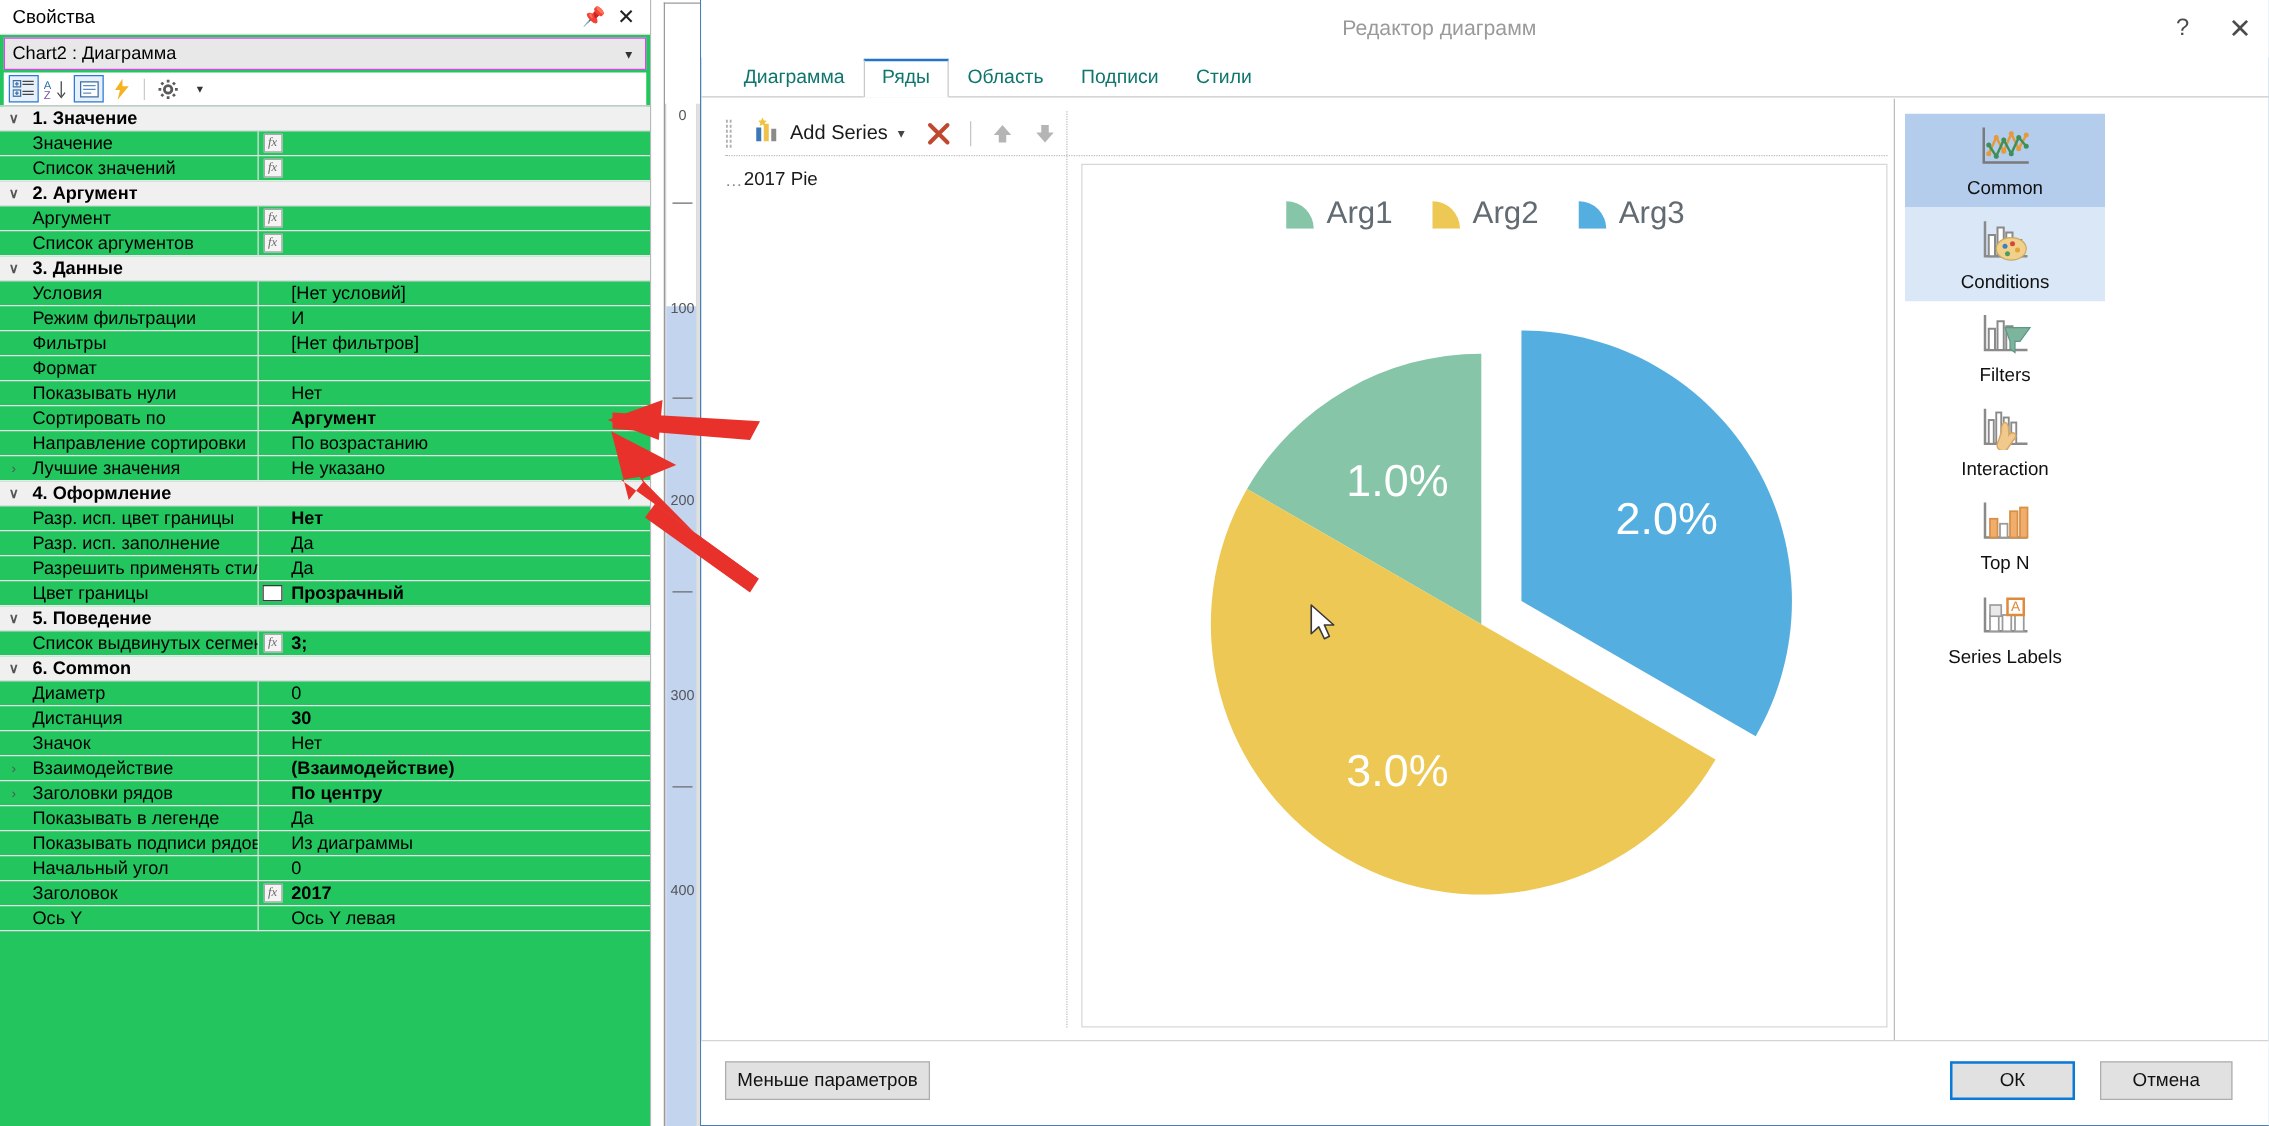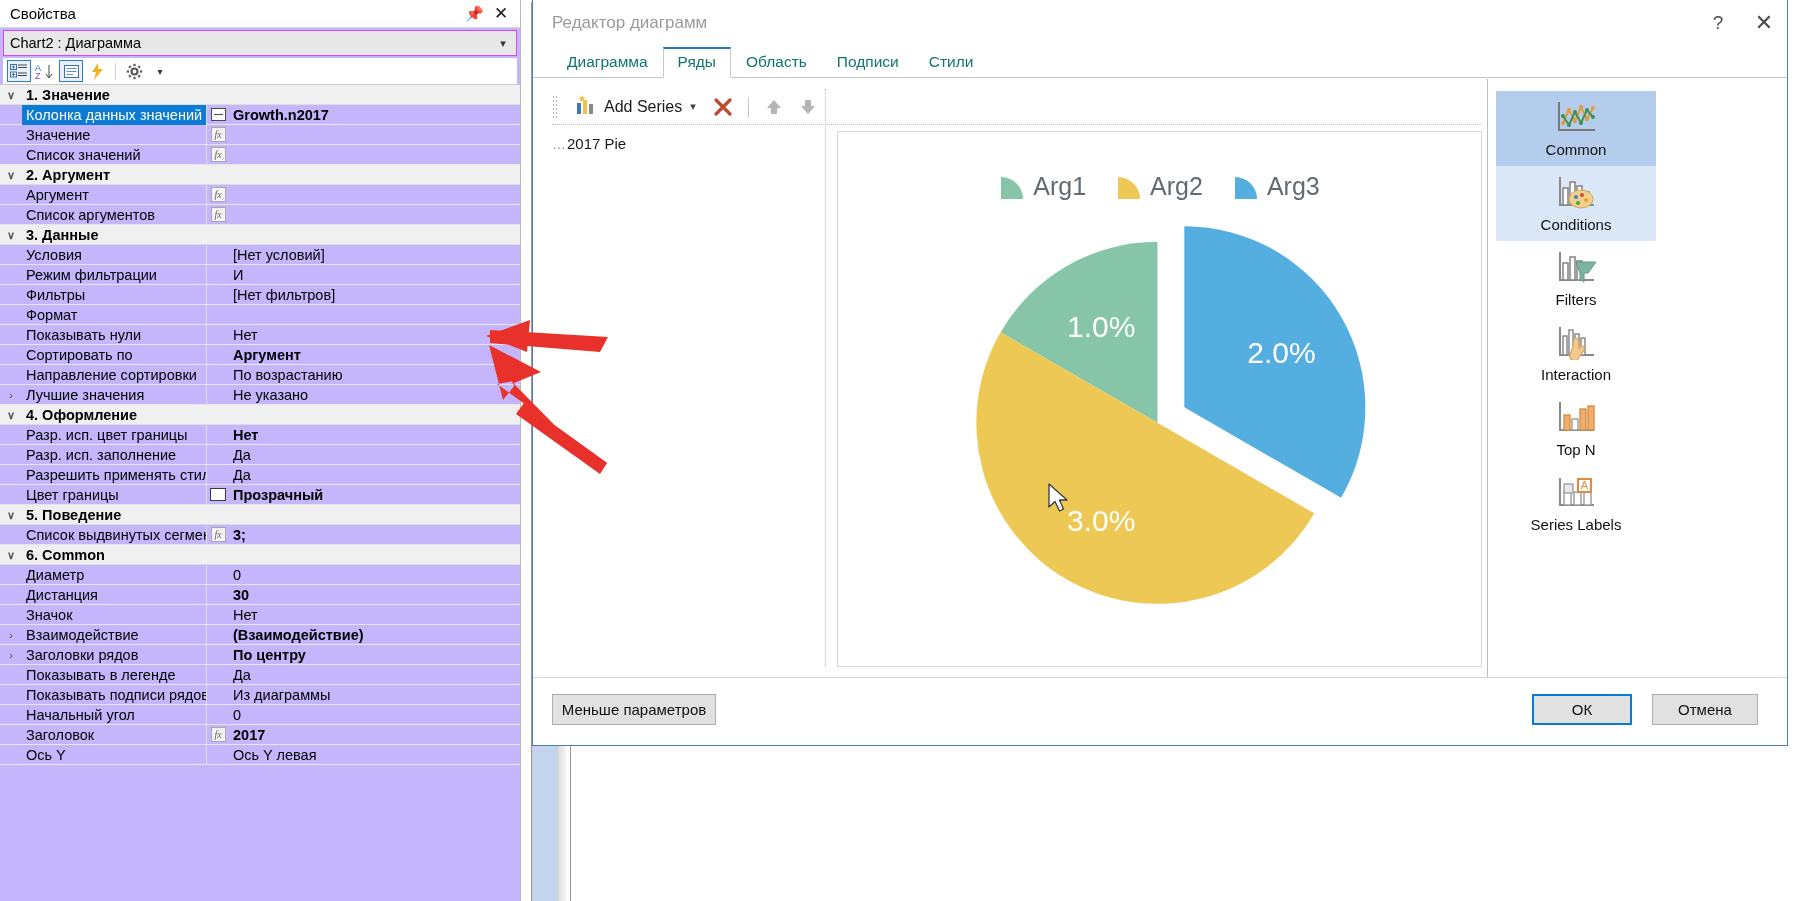--- a/index.html
+++ b/index.html
@@ -9,21 +9,21 @@
     overflow: hidden;
     background: #ffffff;
     font-family: "Liberation Sans", sans-serif;
   }
   #root { position: relative; width: 1815px; height: 901px; }
 
   
   #props-panel {
     position: absolute; left: 0; top: 0;
     width: 521px; height: 901px;
-    background: #c4b5fd;
+    background: #22c55e;
     border-right: 1px solid #b8b8b8;
   }
   .props-titlebar {
     height: 28px; background: #ffffff;
     display: flex; align-items: center;
     padding: 0 6px 0 10px;
     border-bottom: 1px solid #d8d8d8;
   }
   .props-title { font-size: 15px; color: #000; flex: 1; }
   .titlebar-btn {
@@ -137,23 +137,24 @@
   .ruler-tick {
     position: absolute; left: 5px; width: 16px; height: 1px; background: #6b6b6b;
   }
   .ruler-shadow {
     position: absolute; left: 36px; top: 83px; width: 8px; bottom: 0;
     background: linear-gradient(to right, #dcdcdc, #f3f3f3);
   }
 
   
   #dialog {
-    position: absolute; left: 532px; top: 0; width: 1256px; height: 746px;
+    position: absolute; left: 560px; top: 0; width: 1256px; height: 901px;
     background: #ffffff; border: 1px solid #4a7fb5;
     border-top: none;
+    text-align: center;
   }
   .dlg-titlebar {
     height: 46px; display: flex; align-items: center;
     padding-left: 19px; background: #ffffff;
   }
   .dlg-title { font-size: 17px; color: #9a9a9a; flex: 1; }
   .dlg-help, .dlg-close {
     width: 46px; height: 46px; display: flex;
     align-items: center; justify-content: center;
     color: #4c4c4c;
@@ -215,21 +216,21 @@
     border: 1px solid #d7d7d7; background: #ffffff;
   }
   .preview-vline {
     position: absolute; left: 292px; top: 10px; bottom: 10px; width: 1px;
     border-left: 1px dotted #bdbdbd;
   }
   .legend {
     position: absolute; left: 0; right: 0; top: 24px;
     display: flex; align-items: center; justify-content: center; gap: 30px;
   }
-  .legend-item { display: flex; align-items: center; gap: 8px; margin-top: 16px; }
+  .legend-item { display: flex; align-items: center; gap: 8px; }
   .legend-swatch { width: 26px; height: 24px; }
   .legend-label { font-size: 25px; color: #636b72; }
   .pie-wrap { position: absolute; left: 0; right: 0; top: 58px; bottom: 0; }
 
   
   .rail {
     position: absolute; right: 0; top: 0; width: 300px; bottom: 0;
     border-left: 1px solid #bdbdbd;
   }
   .rail-inner { position: absolute; left: 8px; top: 12px; width: 160px; }
@@ -336,30 +337,20 @@
       </div>
       <div class="tb-btn">
         <span style="font-size:10px;color:#333;">▾</span>
       </div>
     </div>
 
     <div class="props-grid" id="props-grid">
         <div class="prow group">
           <div class="p-twisty">∨</div>
           <div class="p-name">1. Значение</div>
-        </div>
-        <div class="prow selected">
-          <div class="p-twisty none">&nbsp;</div>
-          <div class="p-name">Колонка данных значений</div>
-          <div class="p-badge">
-            <span class="col-box">
-              <i></i>
-            </span>
-          </div>
-          <div class="p-val b">Growth.n2017</div>
         </div>
         <div class="prow">
           <div class="p-twisty none">&nbsp;</div>
           <div class="p-name">Значение</div>
           <div class="p-badge">
             <span class="fx-box">fx</span>
           </div>
           <div class="p-val"></div>
         </div>
         <div class="prow">

